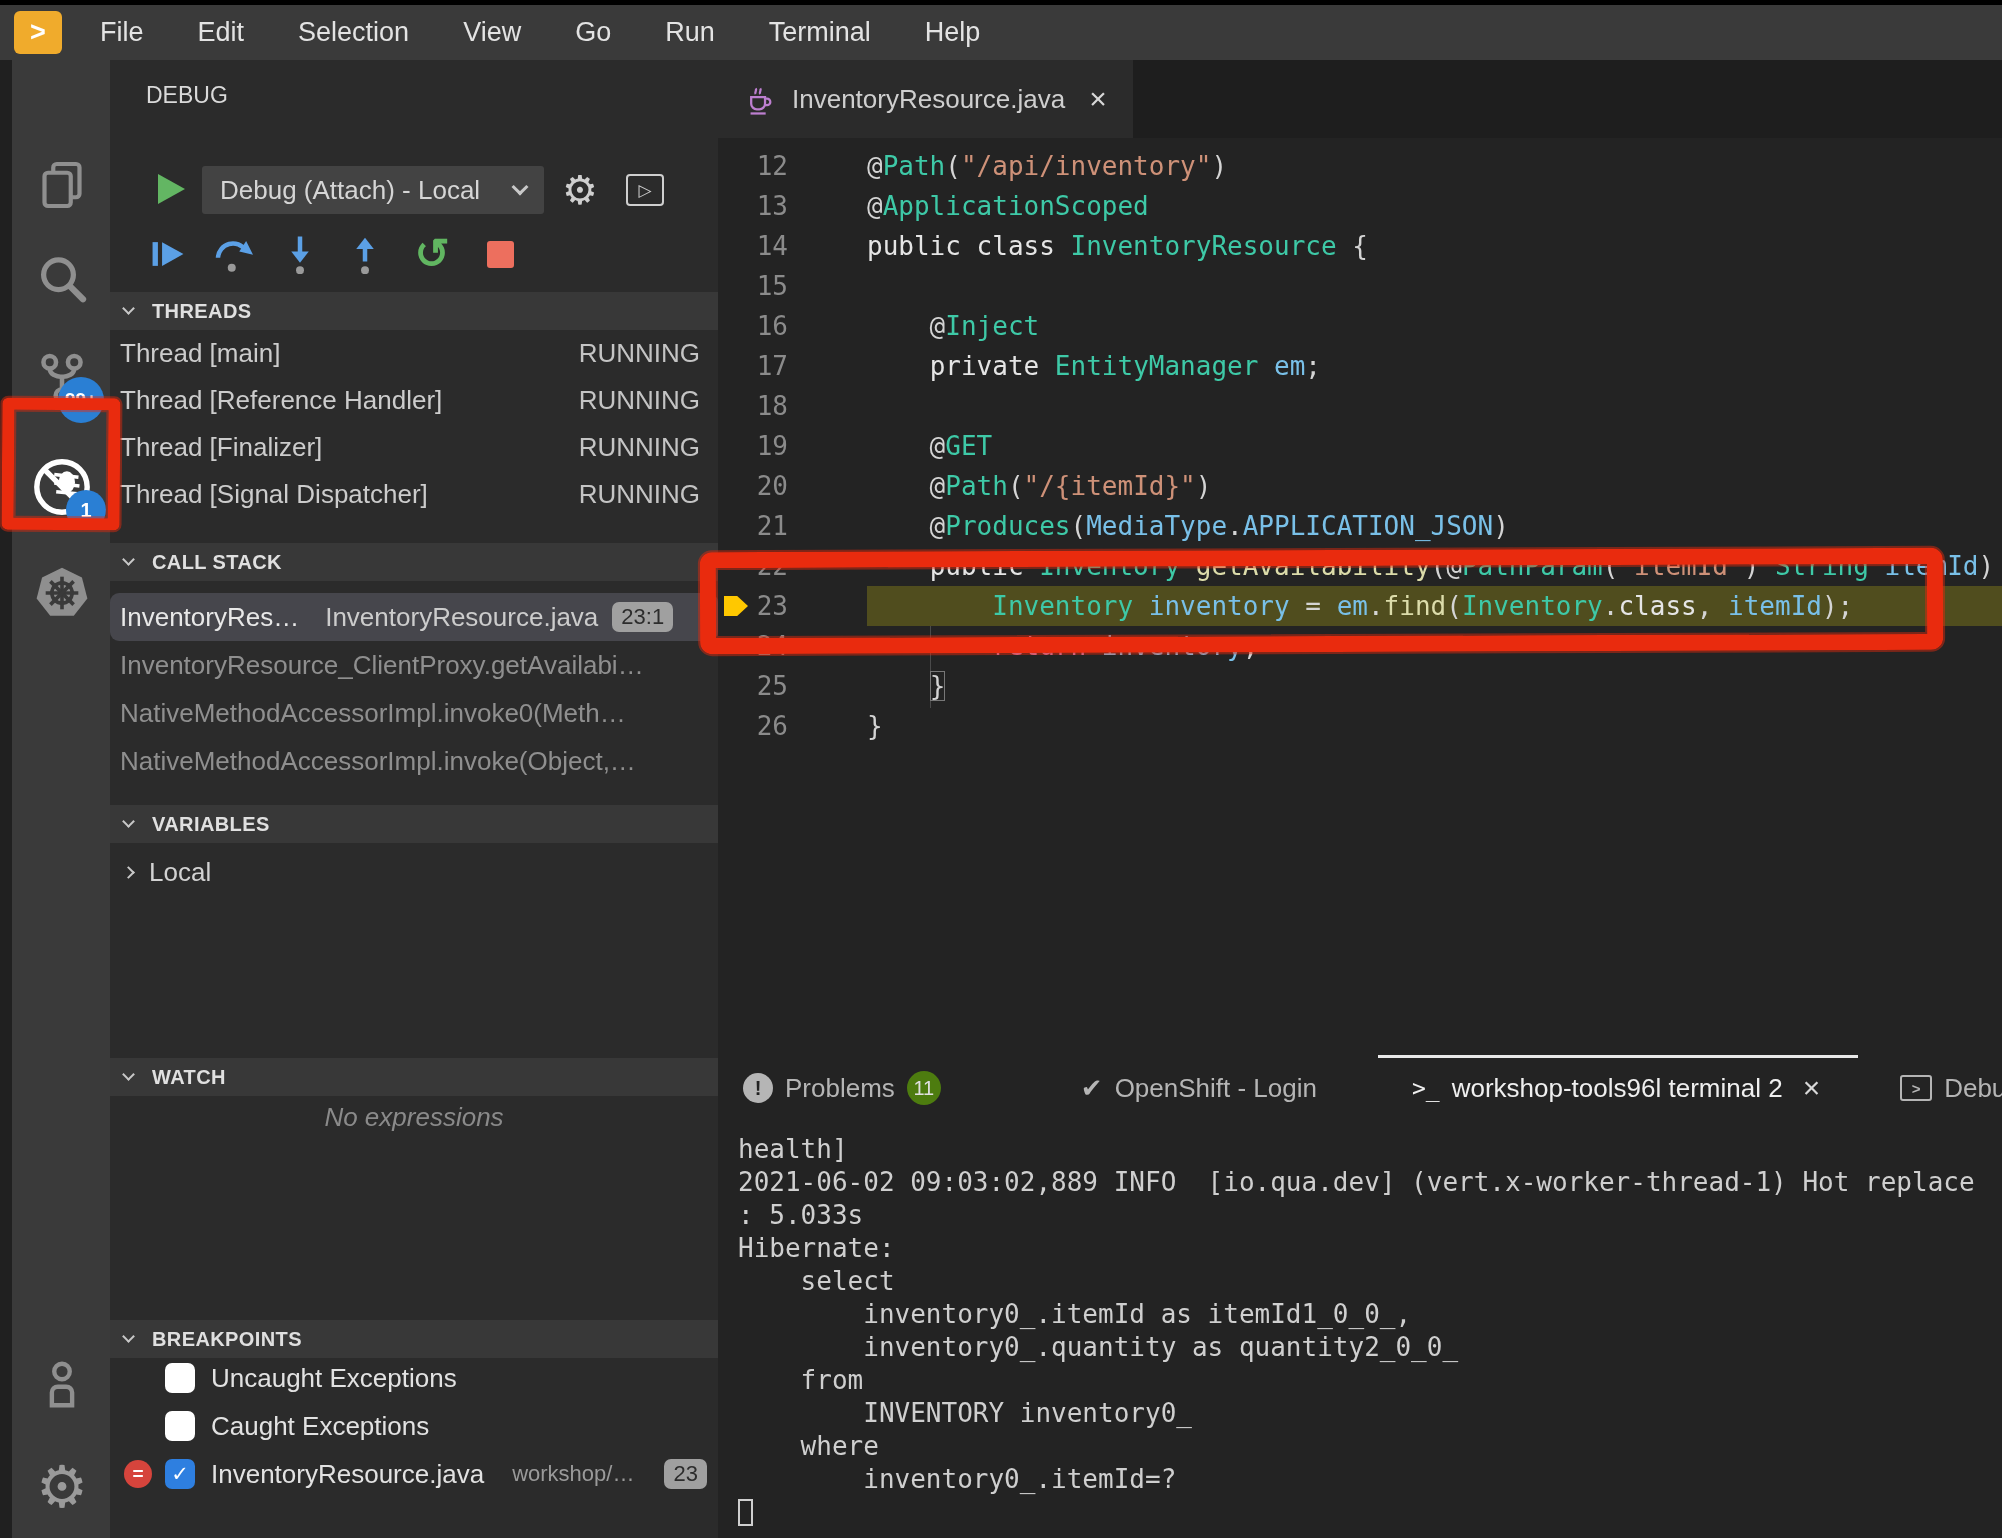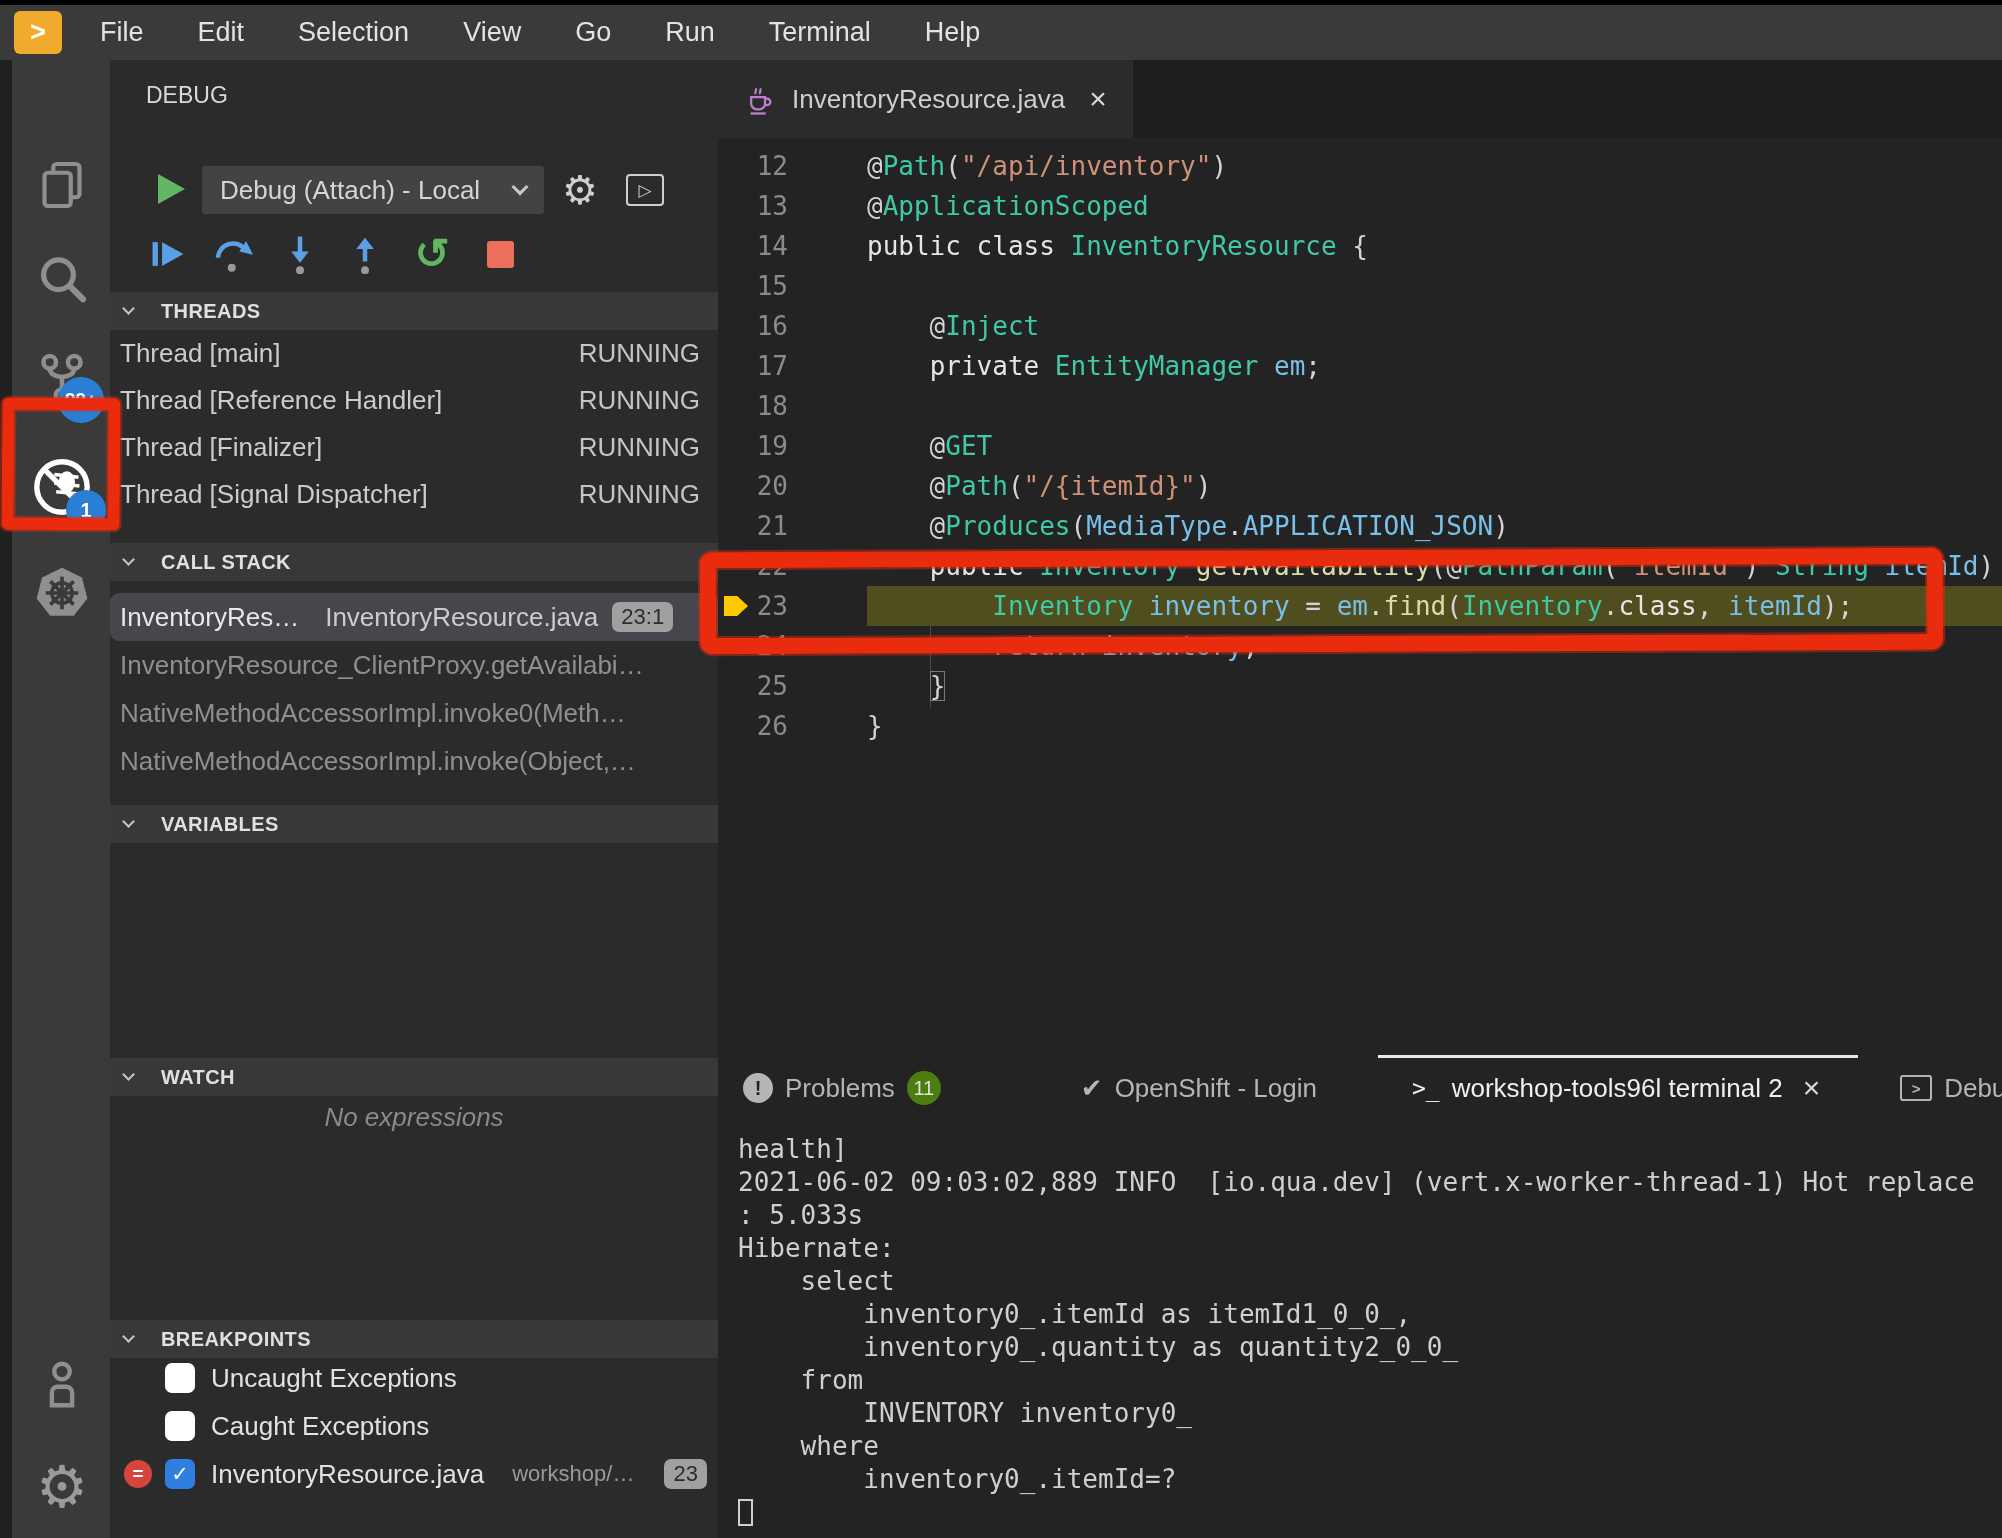--- a/index.html
+++ b/index.html
@@ -47,21 +47,21 @@
   .console-btn{ position:absolute; left:516px; top:10px; width:38px; height:32px;
                 border:2.5px solid #cfcfcf; border-radius:4px; color:#cfcfcf;
                 font-size:17px; display:flex; align-items:center; justify-content:center; }
   .dbg-toolbar{ position:absolute; left:0; top:170px; width:100%; height:50px; }
   .dt-btn{ position:absolute; top:2px; width:44px; height:44px;
            display:flex; align-items:center; justify-content:center; }
   .stop-sq{ width:27px; height:27px; background:#ed6f5e; border-radius:3px; }
   .glyph-restart{ font-size:42px; font-weight:bold; color:#61b661; line-height:1; }
 
   .sec-hdr{ position:absolute; left:0; width:100%; height:38px; background:#383838;
-            display:flex; align-items:center; padding-left:14px; gap:28px;
+            display:flex; align-items:center; padding-left:14px; gap:19px;
             font-size:20px; font-weight:bold; color:#e0e0e0; letter-spacing:.4px; }
   .srow{ position:absolute; left:0; width:100%; height:47px; display:flex;
          align-items:center; padding:0 18px 0 10px; font-size:26px; color:#cccccc; }
   .tname{ flex:1; white-space:nowrap; overflow:hidden; }
   .tstatus{ color:#c4c4c4; }
   .cs-list .srow{ height:48px;border-radius:9px; }
   .srow.selected{ background:#46464c; color:#e8e8e8; }
   .srow.dim{ color:#8f8f8f; }
   .cs-file{ margin-left:26px; color:#cccccc; }
   .badge-gray{ background:#a0a0a0; color:#2d2d2d; border-radius:7px; font-size:22px;
@@ -301,20 +301,24 @@
         </div>
         <div class="srow dim" style="top: 677px;">
           <span>NativeMethodAccessorImpl.invoke(Object,…</span>
         </div>
       </div>
 
     <div class="sec-hdr" style="top:745px">
       <span class="chv small"></span>
       <span>VARIABLES</span>
     </div>
+    <div class="local-row">
+      <span class="chv small right"></span>
+      <span>Local</span>
+    </div>
 
     <div class="sec-hdr" style="top:998px">
       <span class="chv small"></span>
       <span>WATCH</span>
     </div>
     <div class="watch-empty">No expressions</div>
 
     <div class="sec-hdr" style="top:1260px">
       <span class="chv small"></span>
       <span>BREAKPOINTS</span>

